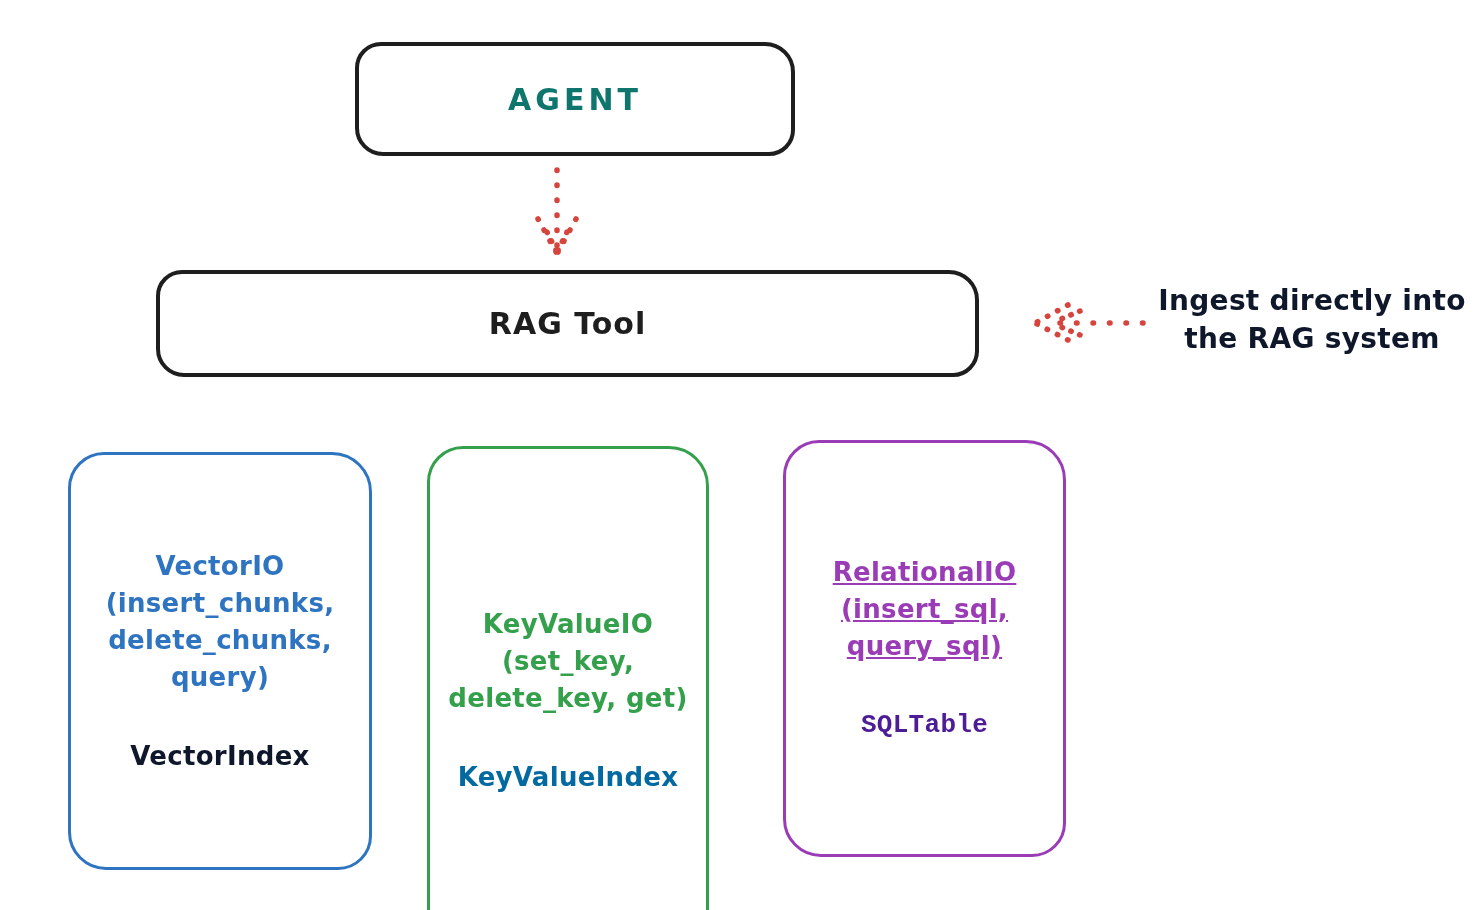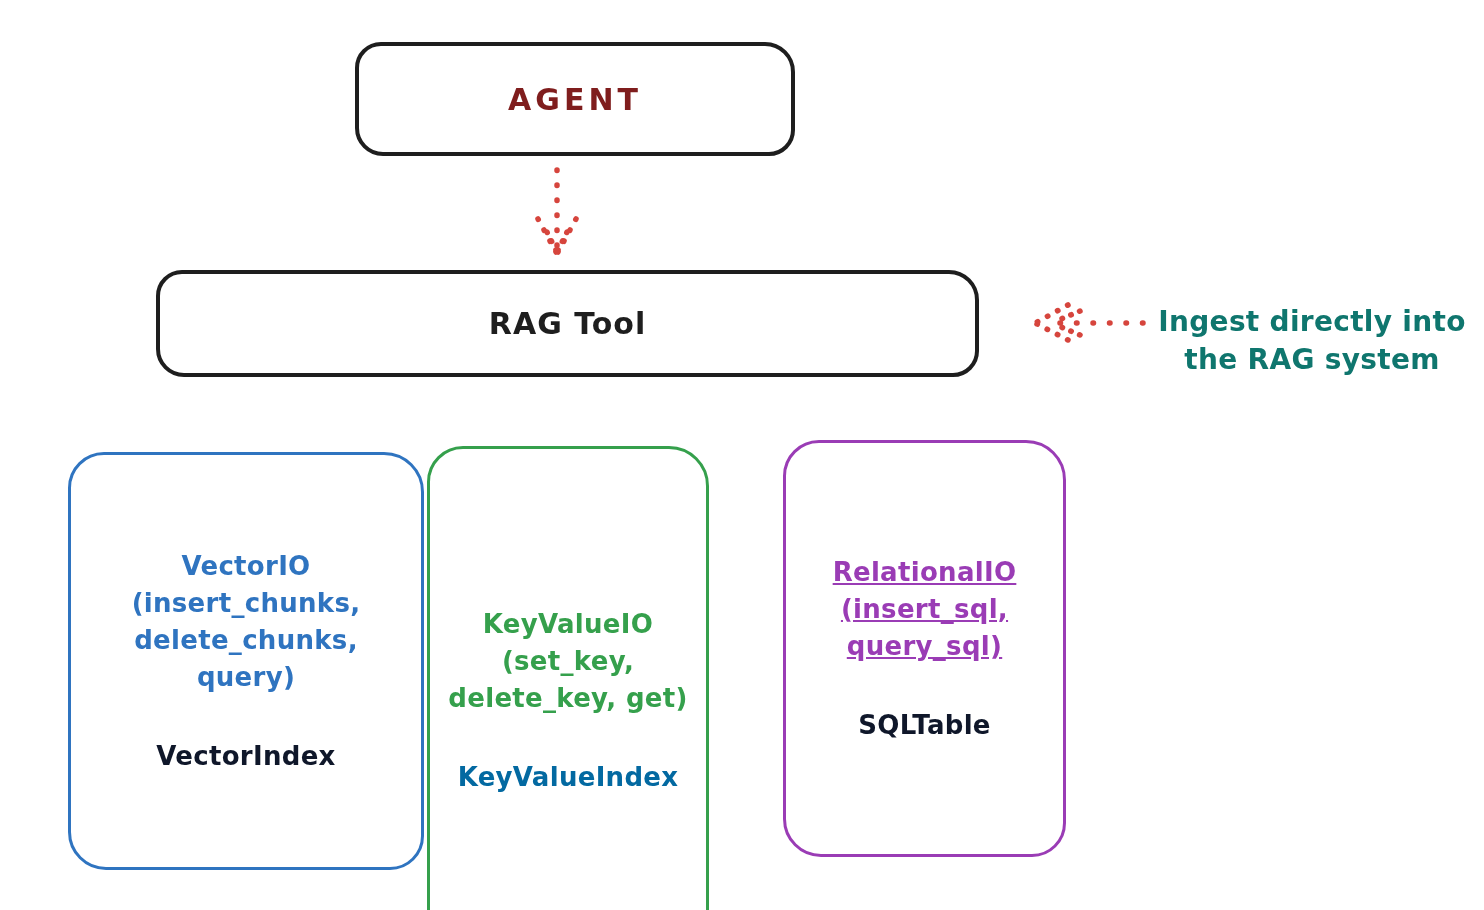--- a/index.html
+++ b/index.html
@@ -83,45 +83,45 @@
     </g>
 
     <g>
       <path d="M1143 323 L1056 323" stroke-width="5.5" stroke-linecap="round" stroke-dasharray="0.5 16" style="stroke: rgb(214, 69, 61);"></path>
       <path d="M1068 305 L1037 322 M1068 340 L1037 324" stroke-width="5.5" stroke-linecap="round" stroke-dasharray="0.5 11" style="stroke: rgb(214, 69, 61);"></path>
       <path d="M1080 311 L1054 322 M1080 335 L1054 324" stroke-width="5.5" stroke-linecap="round" stroke-dasharray="0.5 9" style="stroke: rgb(214, 69, 61);"></path>
     </g>
   </svg>
 
   <div class="node node-black" style="left: 355px; top: 42px; width: 440px; height: 114px; border-color: rgb(30, 30, 30);">
-    <span class="node-label agent-label" style="color: #7f1d1d; text-align: center;">AGENT</span>
+    <span class="node-label agent-label" style="color: #0f766e; text-align: center;">AGENT</span>
   </div>
 
   <div class="node node-black" style="left: 156px; top: 270px; width: 823px; height: 107px; border-color: rgb(30, 30, 30);">
     <span class="node-label" style="color: rgb(30, 30, 30);">RAG Tool</span>
   </div>
 
-  <div class="annotation" style="color: #0f766e; margin-top: 21px;">Ingest directly into
+  <div class="annotation" style="color: #0f172a;">Ingest directly into
 the RAG system</div>
 
-  <div class="node storage-node" style="left: 68px; top: 452px; width: 356px; height: 418px; border-color: rgb(47, 116, 192);">
+  <div class="node storage-node" style="left: 68px; top: 452px; width: 304px; height: 418px; border-color: rgb(47, 116, 192);">
     <div class="storage-label" style="color: rgb(47, 116, 192);">VectorIO
 (insert_chunks,
 delete_chunks,
 query)</div>
     <div class="index-label" style="color: #0f172a;">VectorIndex</div>
   </div>
 
   <div class="node storage-node" style="left: 427px; top: 446px; width: 282px; height: 509px; border-color: rgb(53, 160, 76);">
     <div class="storage-label" style="color: rgb(53, 160, 76);">KeyValueIO
 (set_key,
 delete_key, get)</div>
     <div class="index-label" style="color: #0369a1;">KeyValueIndex</div>
   </div>
 
   <div class="node storage-node" style="left: 783px; top: 440px; width: 283px; height: 417px; border-color: rgb(154, 60, 181);">
     <div class="storage-label" style="color: rgb(154, 60, 181); text-decoration: underline;">RelationalIO
 (insert_sql,
 query_sql)</div>
-    <div class="index-label" style="color: #0f172a;">SQLTable</div>
+    <div class="index-label" style="color: #4c1d95; font-family: Liberation Mono, monospace;">SQLTable</div>
   </div>
 
 </div>
 
 </body></html>

